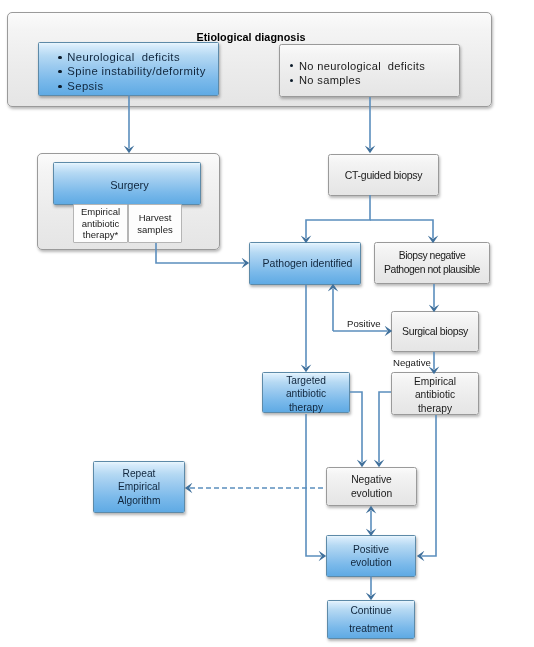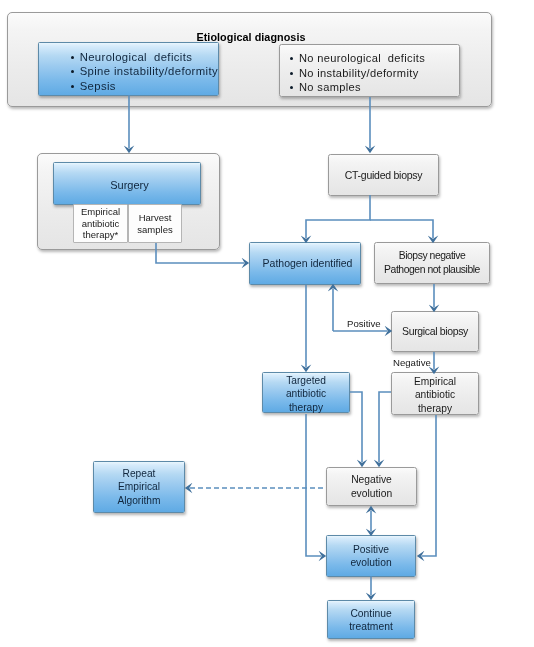--- a/index.html
+++ b/index.html
@@ -43,32 +43,31 @@
       margin-top:-1.5px;width:3.2px;height:3.2px;border-radius:50%;background:#0d1b2a;}
 </style>
 </head>
 <body>
 
 <div id="stage">
 
   <div class="node grey bigradius" style="left:7px;top:12px;width:485px;height:95px;"></div>
   <div class="node" style="left:151px;top:18px;width:200px;height:16px;font-size:10.8px;font-weight:bold;letter-spacing:0.05px;margin-top:12px;">Etiological diagnosis</div>
 
-  <div class="node blue" style="left:38px;top:42px;width:181px;height:54px;justify-content:flex-end;">
+  <div class="node blue" style="left:38px;top:42px;width:181px;height:54px;justify-content:center;">
     <span class="bullets" style="padding-left:7px;padding-top:5px;font-size:11.3px;line-height:14.5px;letter-spacing:0.38px;">
       <div>Neurological  deficits</div>
       <div>Spine instability/deformity</div>
       <div>Sepsis</div>
     </span>
   </div>
 
   <div class="node grey" style="left:279px;top:44px;width:181px;height:53px;justify-content:flex-start;">
     <span class="bullets" style="padding-left:10px;padding-top:5px;font-size:11.1px;line-height:14.5px;letter-spacing:0.33px;">
       <div>No neurological  deficits</div>
-      <div>No instability/deformity</div>
       <div>No samples</div>
     </span>
   </div>
 
   <div class="node grey bigradius" style="left:37px;top:153px;width:183px;height:97px;"></div>
   <div class="node blue" style="left:53px;top:162px;width:148px;height:43px;font-size:11px;padding-left:5px;padding-top:4px;">Surgery</div>
   <div class="node white" style="left:73px;top:204px;width:55px;height:39px;font-size:9.5px;">Empirical
 antibiotic
 therapy*</div>
   <div class="node white" style="left:128px;top:204px;width:54px;height:39px;font-size:9.5px;">Harvest
@@ -94,21 +93,21 @@
   <div class="node blue" style="left:93px;top:461px;width:92px;height:52px;font-size:10.2px;line-height:13.5px;">Repeat
 Empirical
 Algorithm</div>
 
   <div class="node grey" style="left:326px;top:467px;width:91px;height:39px;font-size:10.3px;line-height:13.3px;">Negative
 evolution</div>
 
   <div class="node blue" style="left:326px;top:535px;width:90px;height:42px;font-size:10.3px;line-height:13.3px;">Positive
 evolution</div>
 
-  <div class="node blue" style="left:327px;top:600px;width:88px;height:39px;font-size:10.3px;line-height:13px;">Continue
+  <div class="node blue" style="left:327px;top:600px;width:88px;height:39px;font-size:10.3px;line-height:18px;">Continue
 treatment</div>
 
   <div class="wiretext" style="left:347px;top:318px;font-size:9.6px;">Positive</div>
   <div class="wiretext" style="left:393px;top:357px;font-size:9.6px;">Negative</div>
 
   <svg class="wires" viewBox="0 0 534 647" xmlns="http://www.w3.org/2000/svg">
     <defs>
       <marker id="ah" markerWidth="9" markerHeight="11" refX="2.6" refY="5.5" orient="auto" markerUnits="userSpaceOnUse">
         <path d="M0.2,0.2 L7.8,5.5 L0.2,10.8 L3.3,5.5 Z" fill="#41719c"></path>
       </marker>

